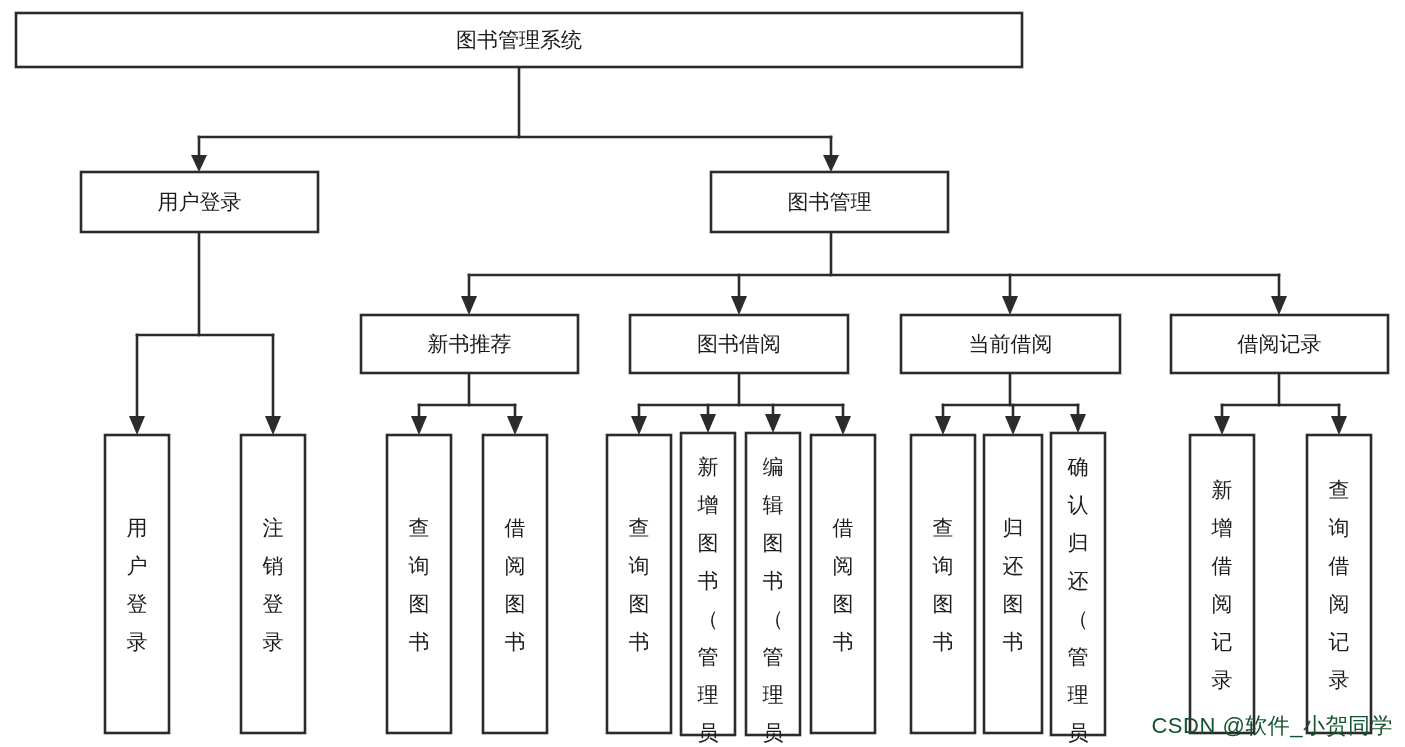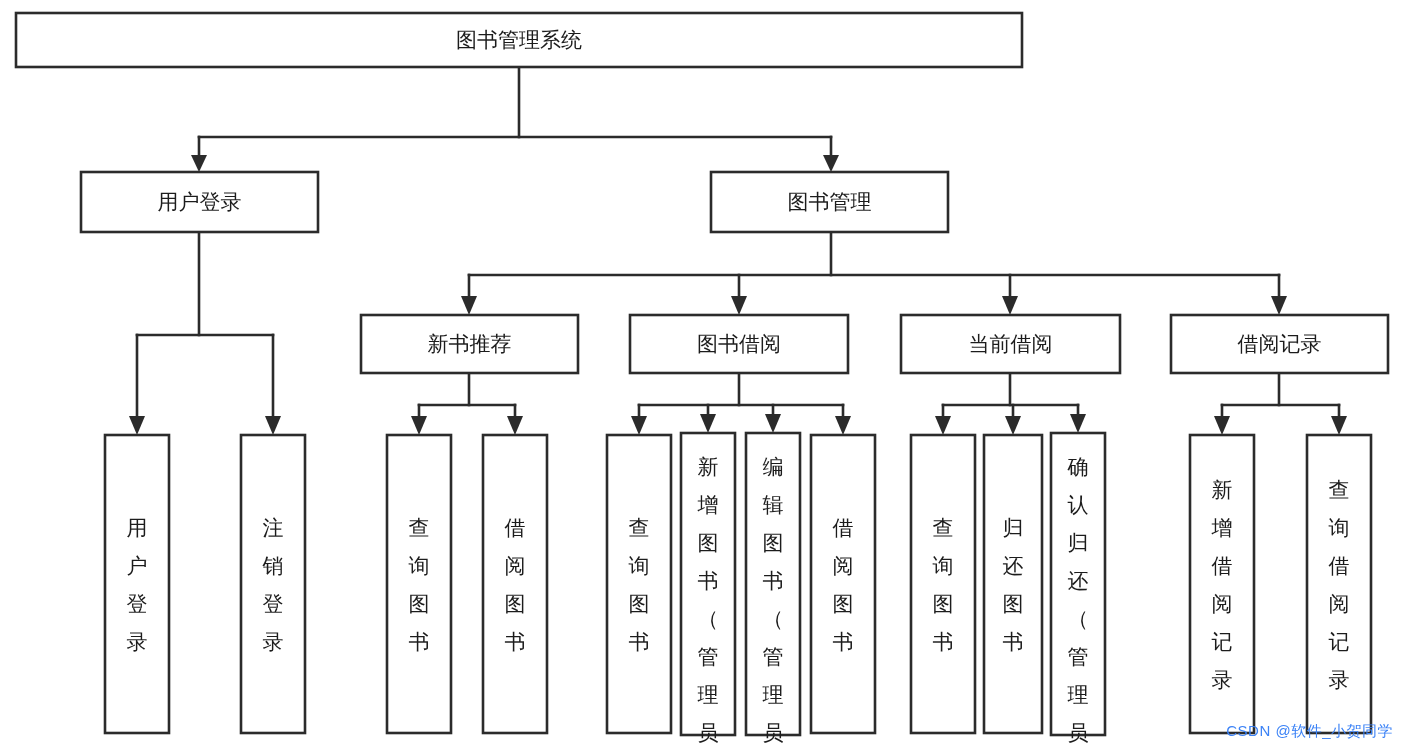--- a/index.html
+++ b/index.html
@@ -18,21 +18,21 @@
     dominant-baseline:middle;text-anchor:middle;
   }
   .leaf-label{
     font-family:"Liberation Sans","DejaVu Sans",sans-serif;
     font-size:21px;fill:#1c1c1c;
     text-anchor:middle;
   }
   .watermark{
     position:absolute;right:12px;bottom:6px;
     font-family:"Liberation Sans","DejaVu Sans",sans-serif;
-    font-size:15px;color:#3b82f6;letter-spacing:.5px;
+    font-size:22px;color:#14532d;letter-spacing:.5px;
     white-space:nowrap;pointer-events:none;user-select:none;
   }
 </style>
 </head>
 <body>
 
 <svg id="diagram" viewBox="0 0 1405 747" xmlns="http://www.w3.org/2000/svg">
 
   <g>
 

